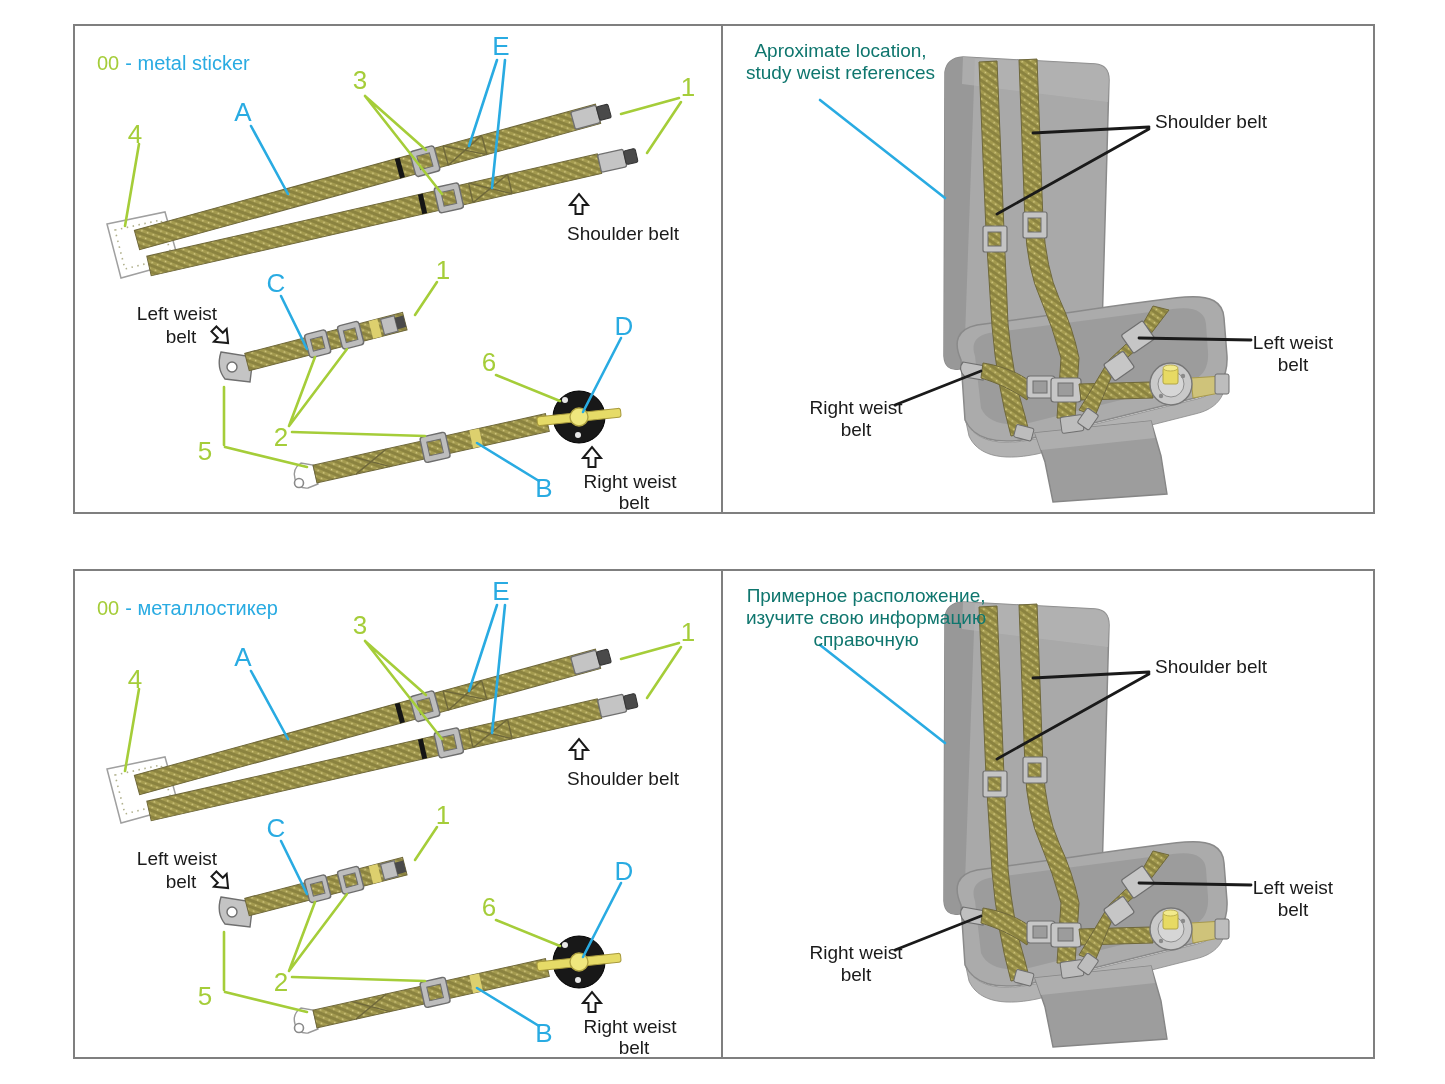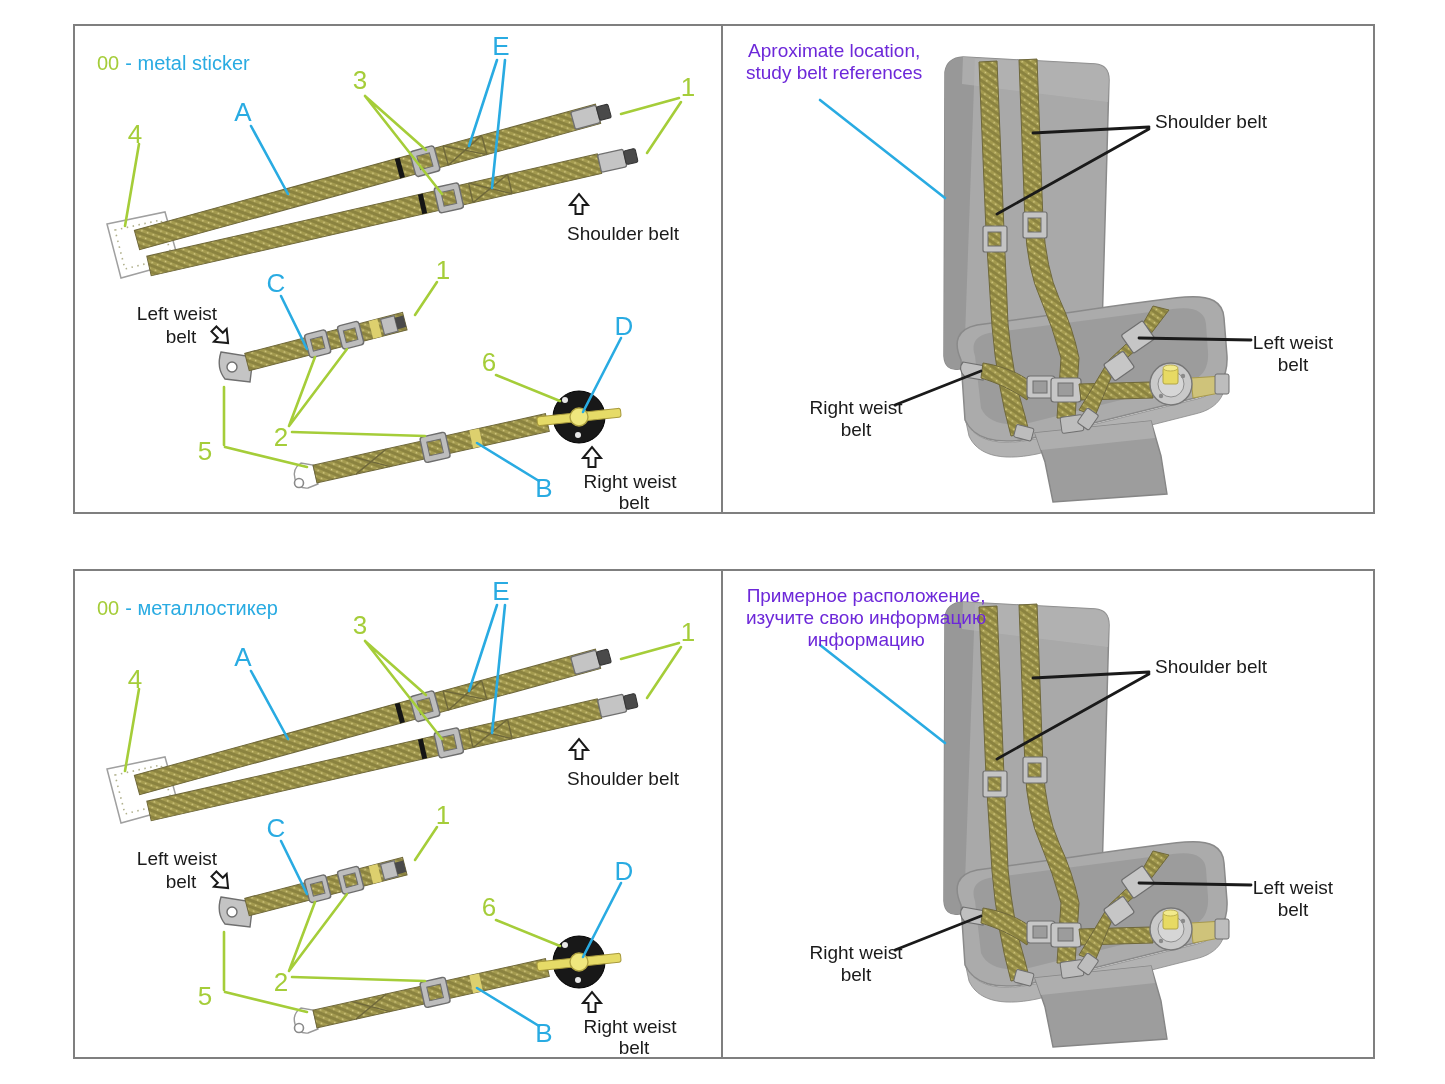--- a/index.html
+++ b/index.html
@@ -8,21 +8,21 @@
   .row{position:absolute;left:73px;width:1298px;height:486px;
        border:2px solid #7f7f7f;display:flex;background:#fff;text-align:center;}
   .cell{position:relative;height:100%;}
   .cell.left{width:646px;border-right:2px solid #7f7f7f;}
   .cell.right{width:650px;}
   .art{position:absolute;left:0;top:0;right:0;bottom:0;}
   .art svg{display:block;width:100%;height:100%;}
   .panel-title{position:absolute;left:22px;top:26px;font-size:20px;white-space:nowrap;}
   .panel-title .code{color:#a5cd39;}
   .panel-title .rest{color:#29abe2;margin-left:6px;}
-  .note{position:absolute;left:23px;top:14px;font-size:19px;line-height:22px;color:#6d28d9;white-space:nowrap;}
+  .note{position:absolute;left:23px;top:14px;font-size:19px;line-height:22px;color:#0f766e;white-space:nowrap;}
   .lbl{position:absolute;transform:translate(-50%,-50%);font-size:26px;line-height:1;white-space:nowrap;}
   .green{color:#a5cd39;}
   .cyan{color:#29abe2;}
   .cap{position:absolute;transform:translate(-50%,-50%);font-size:19px;line-height:1;
        color:#1a1a1a;white-space:nowrap;}
 </style>
 </head>
 <body>
 
 <div class="row" style="top:24px">
@@ -204,21 +204,21 @@
         <g stroke="#1a1a1a" stroke-width="2.8" stroke-linecap="round" fill="none">
           <path d="M426,101 L310,107 M426,103 L274,188"></path>
           <path d="M528,314 L416,312"></path>
           <path d="M172,379 L258,345"></path>
         </g>
       </svg>
     </div>
 
     <div class="note">
       <div>Aproximate location,</div>
-      <div>study belt references</div>
+      <div>study weist references</div>
     </div>
 
     <div class="cap" style="left:488px;top:95px">Shoulder belt</div>
     <div class="cap" style="left:570px;top:316px">Left weist</div>
     <div class="cap" style="left:570px;top:338px">belt</div>
     <div class="cap" style="left:133px;top:381px">Right weist</div>
     <div class="cap" style="left:133px;top:403px">belt</div>
   </div>
 </div>
 
@@ -402,21 +402,21 @@
           <path d="M426,101 L310,107 M426,103 L274,188"></path>
           <path d="M528,314 L416,312"></path>
           <path d="M172,379 L258,345"></path>
         </g>
       </svg>
       </div>
 
     <div class="note">
       <div>Примерное расположение,</div>
       <div>изучите свою информацию</div>
-      <div>информацию</div>
+      <div>справочную</div>
     </div>
 
     <div class="cap" style="left:488px;top:95px">Shoulder belt</div>
     <div class="cap" style="left:570px;top:316px">Left weist</div>
     <div class="cap" style="left:570px;top:338px">belt</div>
     <div class="cap" style="left:133px;top:381px">Right weist</div>
     <div class="cap" style="left:133px;top:403px">belt</div>
   </div>
 </div>
 

